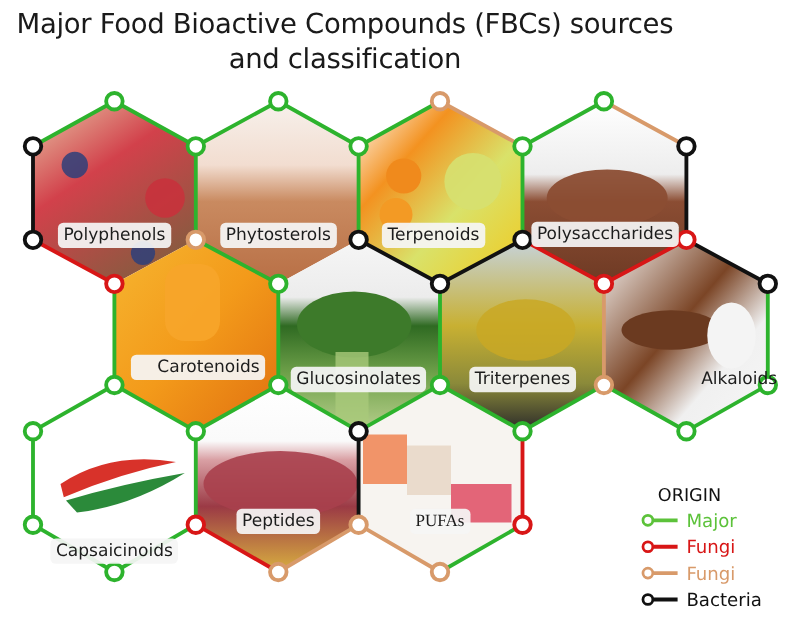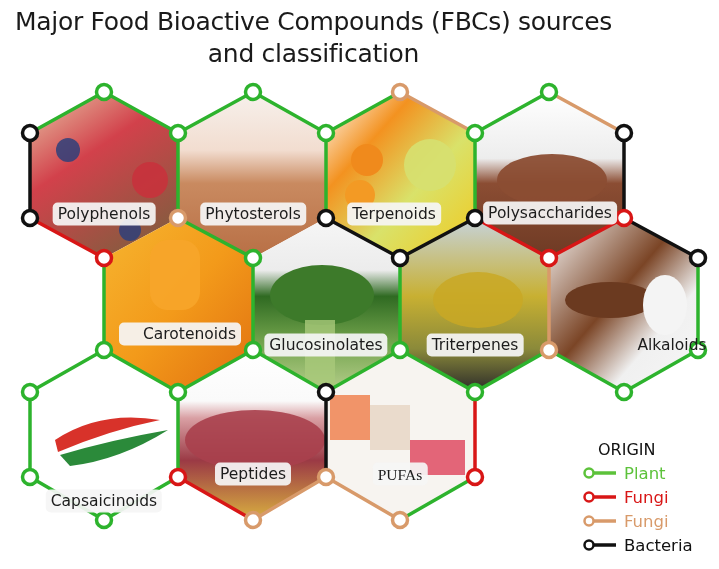--- a/index.html
+++ b/index.html
@@ -271,21 +271,21 @@
 <div class="hex-label" style="left:253px; top:474px;">Peptides</div>
 <div class="hex-label" style="left:400px; top:474px;font-family:Liberation Serif, serif;">PUFAs</div>
 
 <div class="legend">
   <div class="legend-title">ORIGIN</div>
   <div class="legend-row">
     <svg viewBox="0 0 36 14">
         <line x1="12" y1="7" x2="34" y2="7" stroke="#5cc23a" stroke-width="3.5"></line>
         <circle cx="7" cy="7" r="4.5" fill="#fff" stroke="#5cc23a" stroke-width="2.5"></circle>
       </svg>
-    <span style="color:#5cc23a">Plant</span>
+    <span style="color:#5cc23a">Major</span>
   </div>
   <div class="legend-row">
     <svg viewBox="0 0 36 14">
         <line x1="12" y1="7" x2="34" y2="7" stroke="#d81616" stroke-width="3.5"></line>
         <circle cx="7" cy="7" r="4.5" fill="#fff" stroke="#d81616" stroke-width="2.5"></circle>
       </svg>
     <span style="color:#d81616">Fungi</span>
   </div>
   <div class="legend-row">
     <svg viewBox="0 0 36 14">

